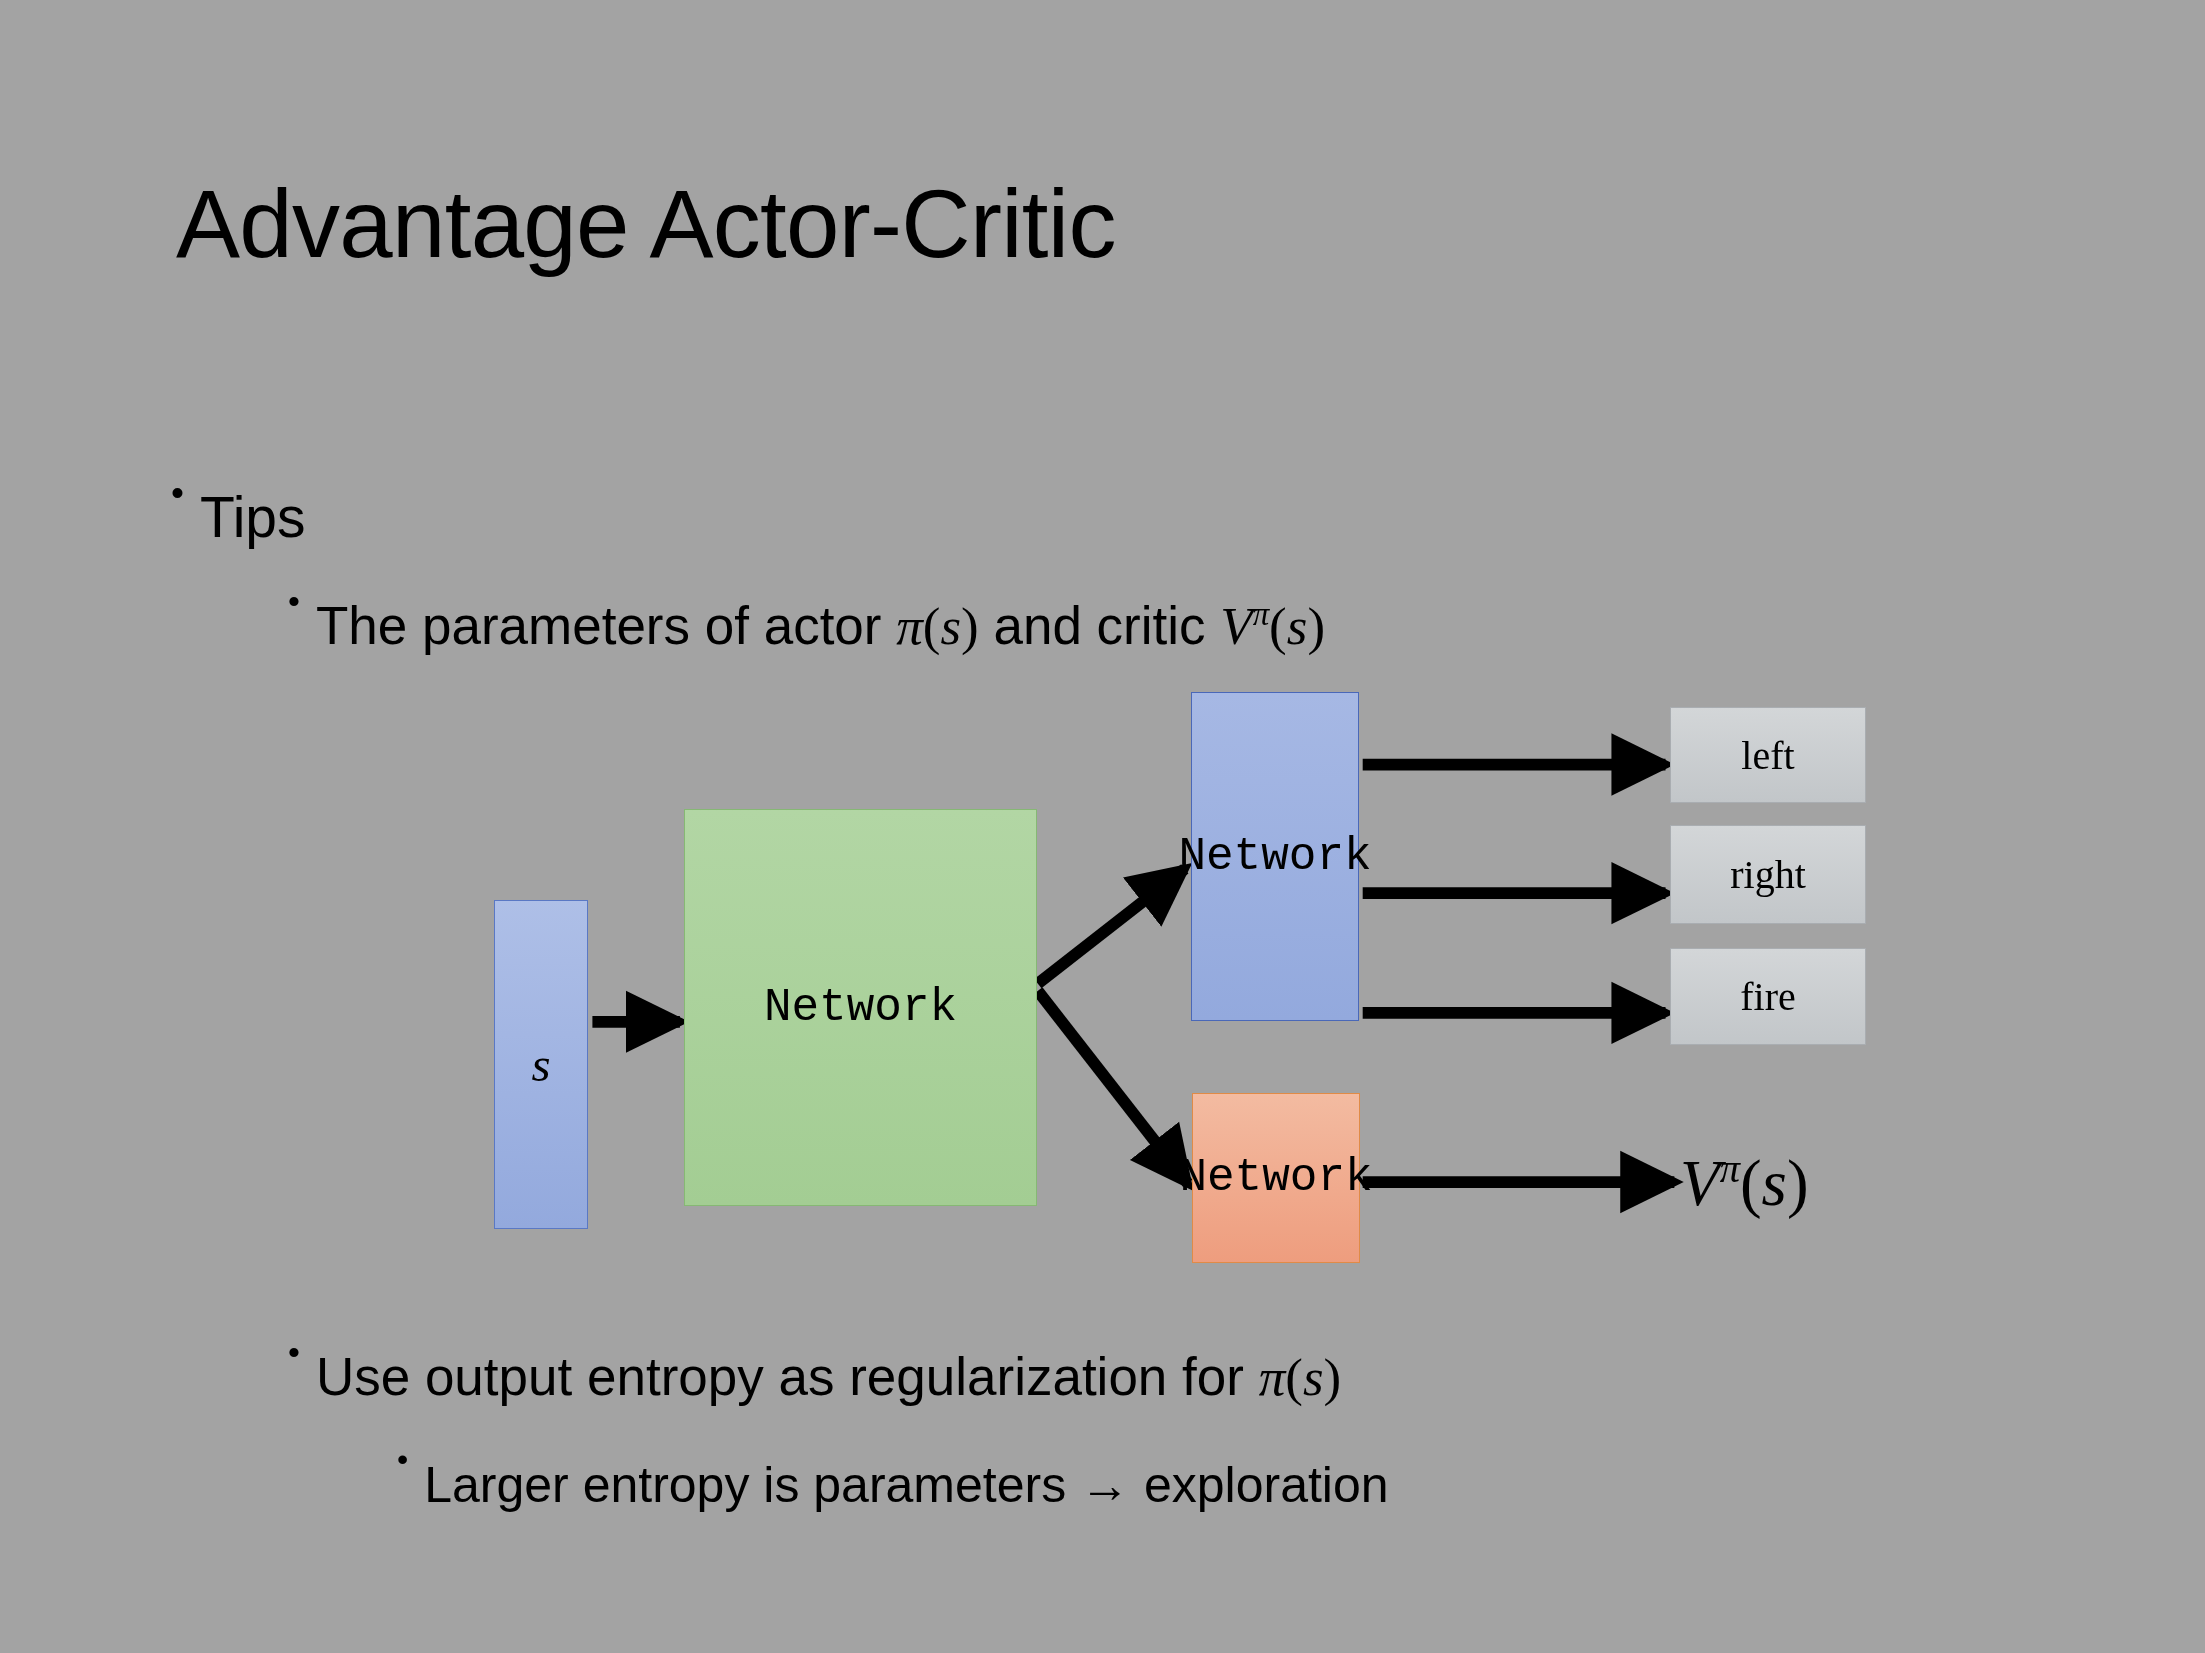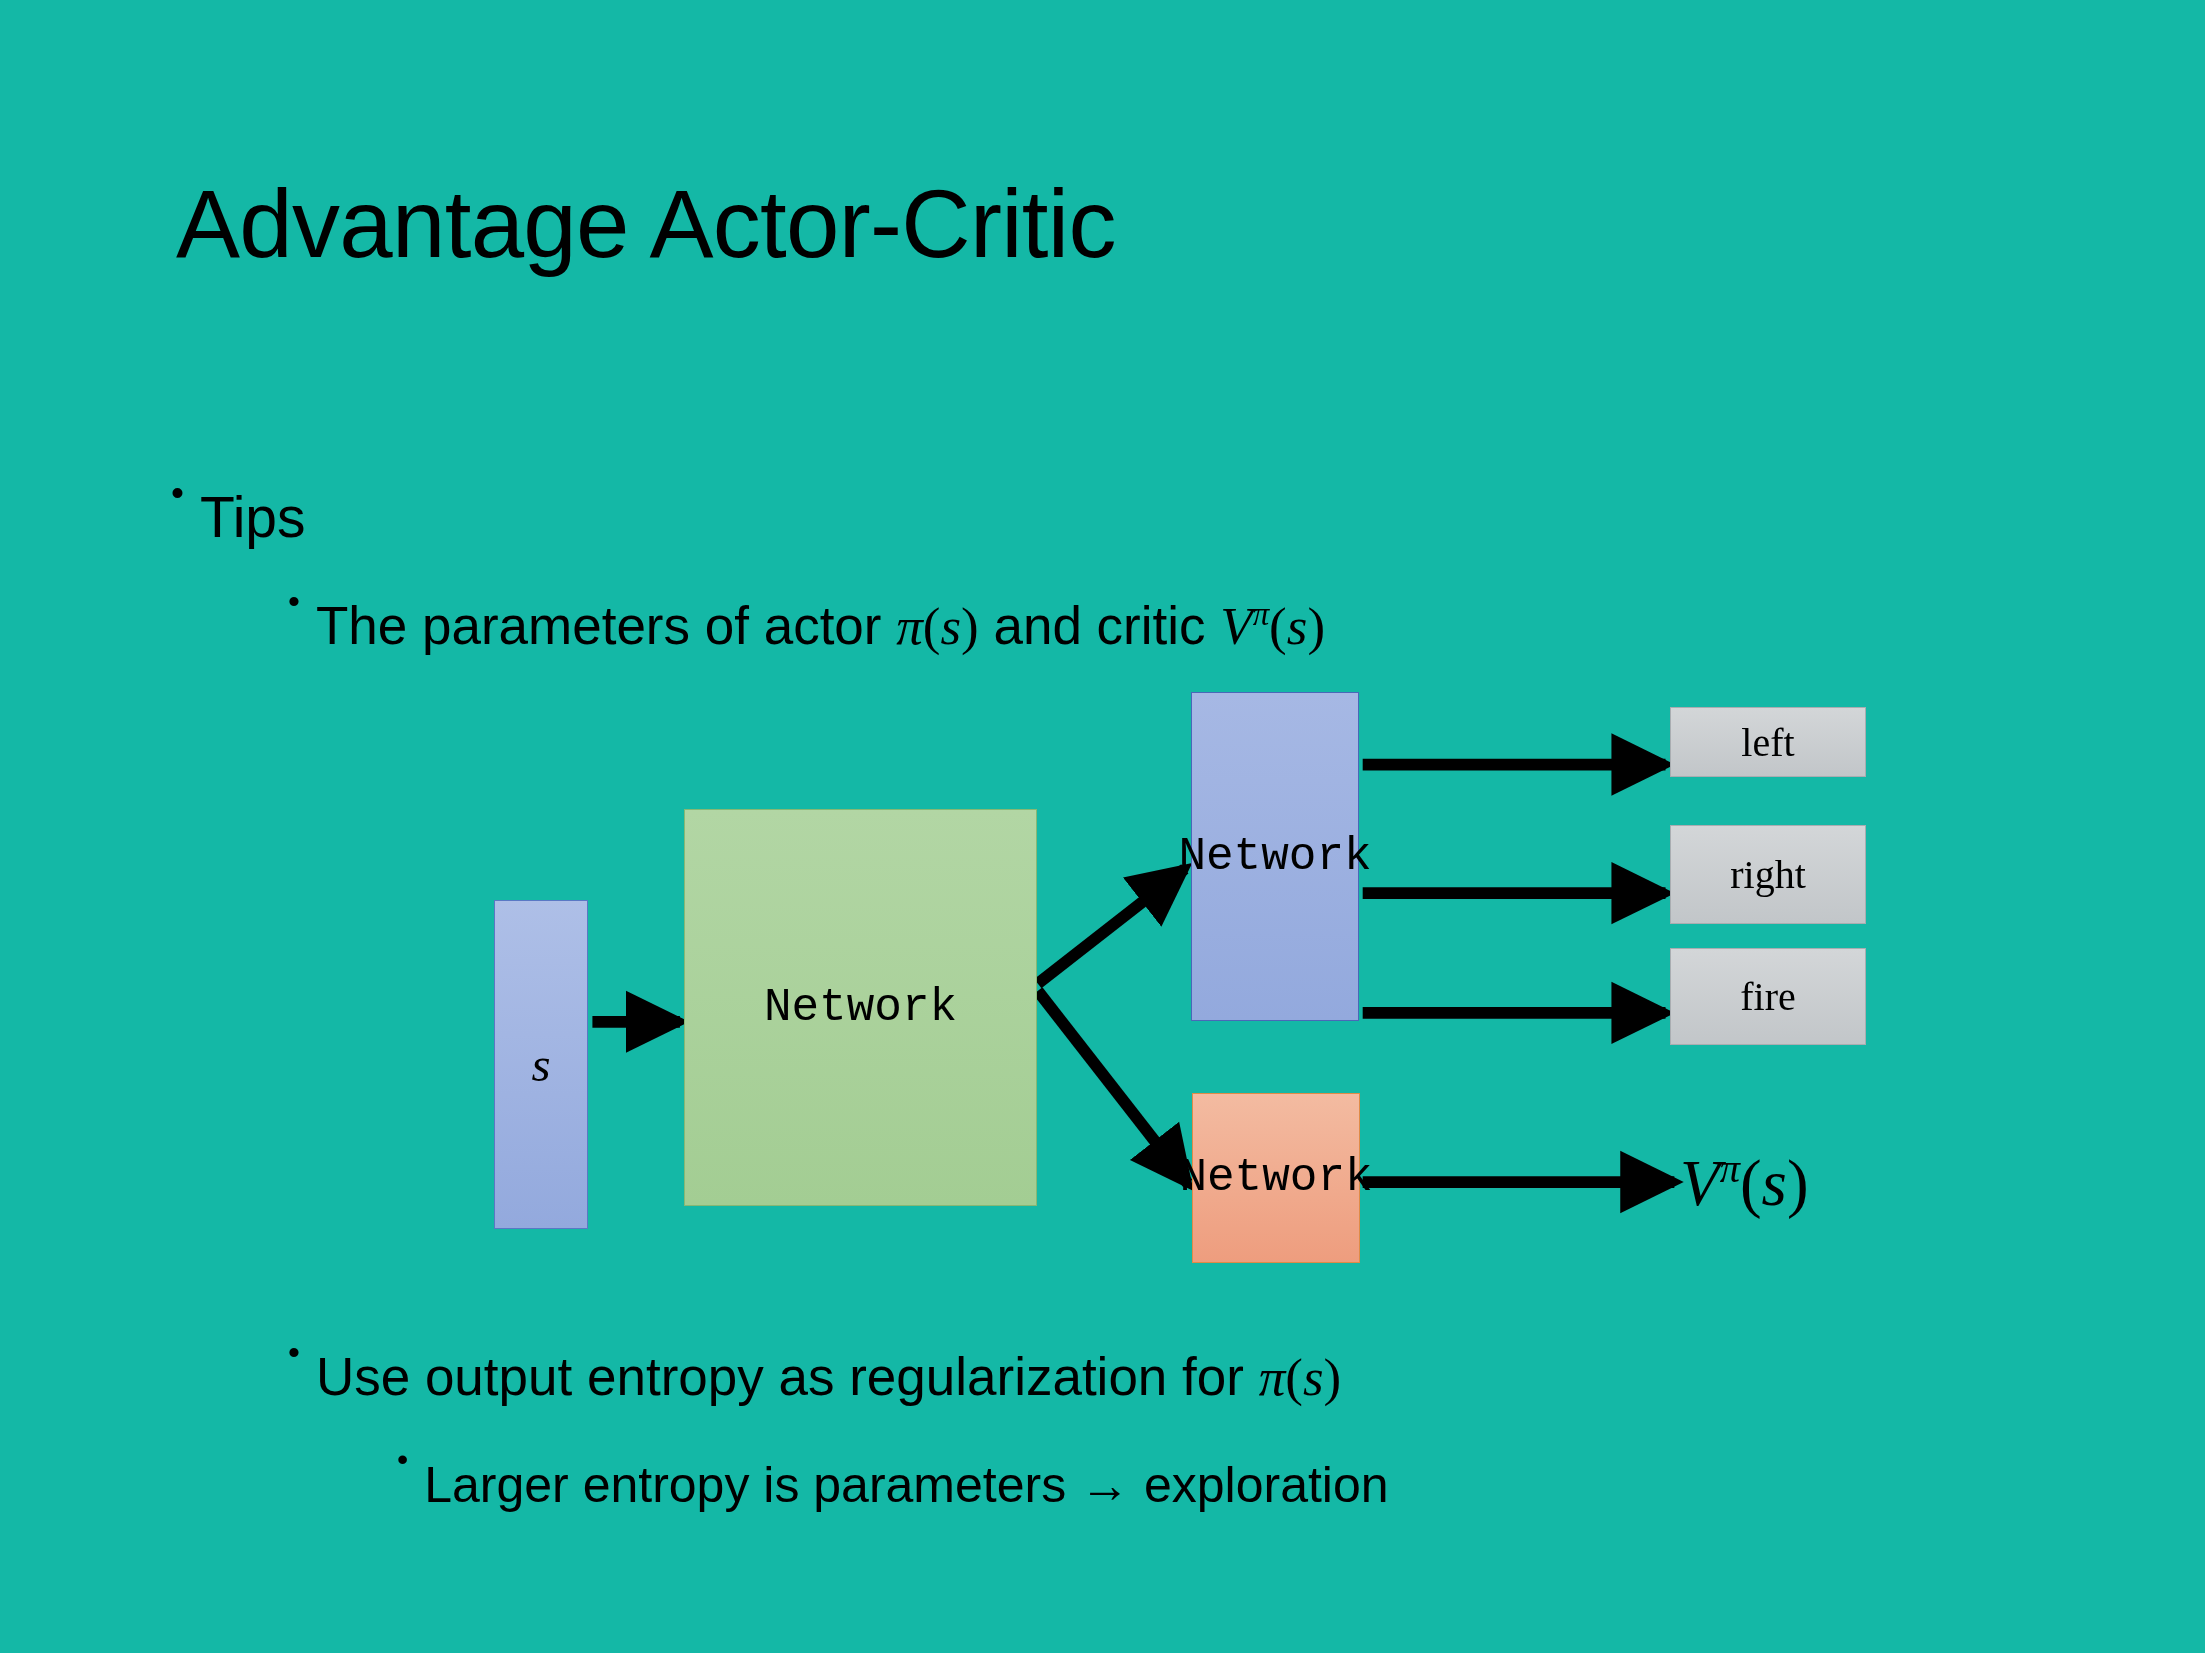--- a/index.html
+++ b/index.html
@@ -4,21 +4,21 @@
 <style>
   html, body {
     margin: 0;
     padding: 0;
     background: #ffffff;
   }
   #slide {
     position: relative;
     width: 2205px;
     height: 1654px;
-    background: #14b8a6;
+    background: #a3a3a3;
     overflow: hidden;
     font-family: "Liberation Sans", sans-serif;
     color: #000000;
   }
 
   
   #title {
     position: absolute;
     left: 176px;
     top: 171px;
@@ -152,21 +152,21 @@
     display: flex;
     align-items: center;
     justify-content: center;
     pointer-events: auto;
   }
   .outbox .lbl {
     font-family: "Liberation Serif", serif;
     font-size: 40px;
     color: #000;
   }
-  #out-left  { left: 1670px; top: 707px;  width: 196px; height: 70px; }
+  #out-left  { left: 1670px; top: 707px;  width: 196px; height: 96px; }
   #out-right { left: 1670px; top: 825px; width: 196px; height: 99px; }
   #out-fire  { left: 1670px; top: 948px; width: 196px; height: 97px; }
 
   #vpi-out {
     position: absolute;
     left: 1680px;
     top: 1145px;
     font-size: 65px;
     white-space: nowrap;
     pointer-events: auto;

